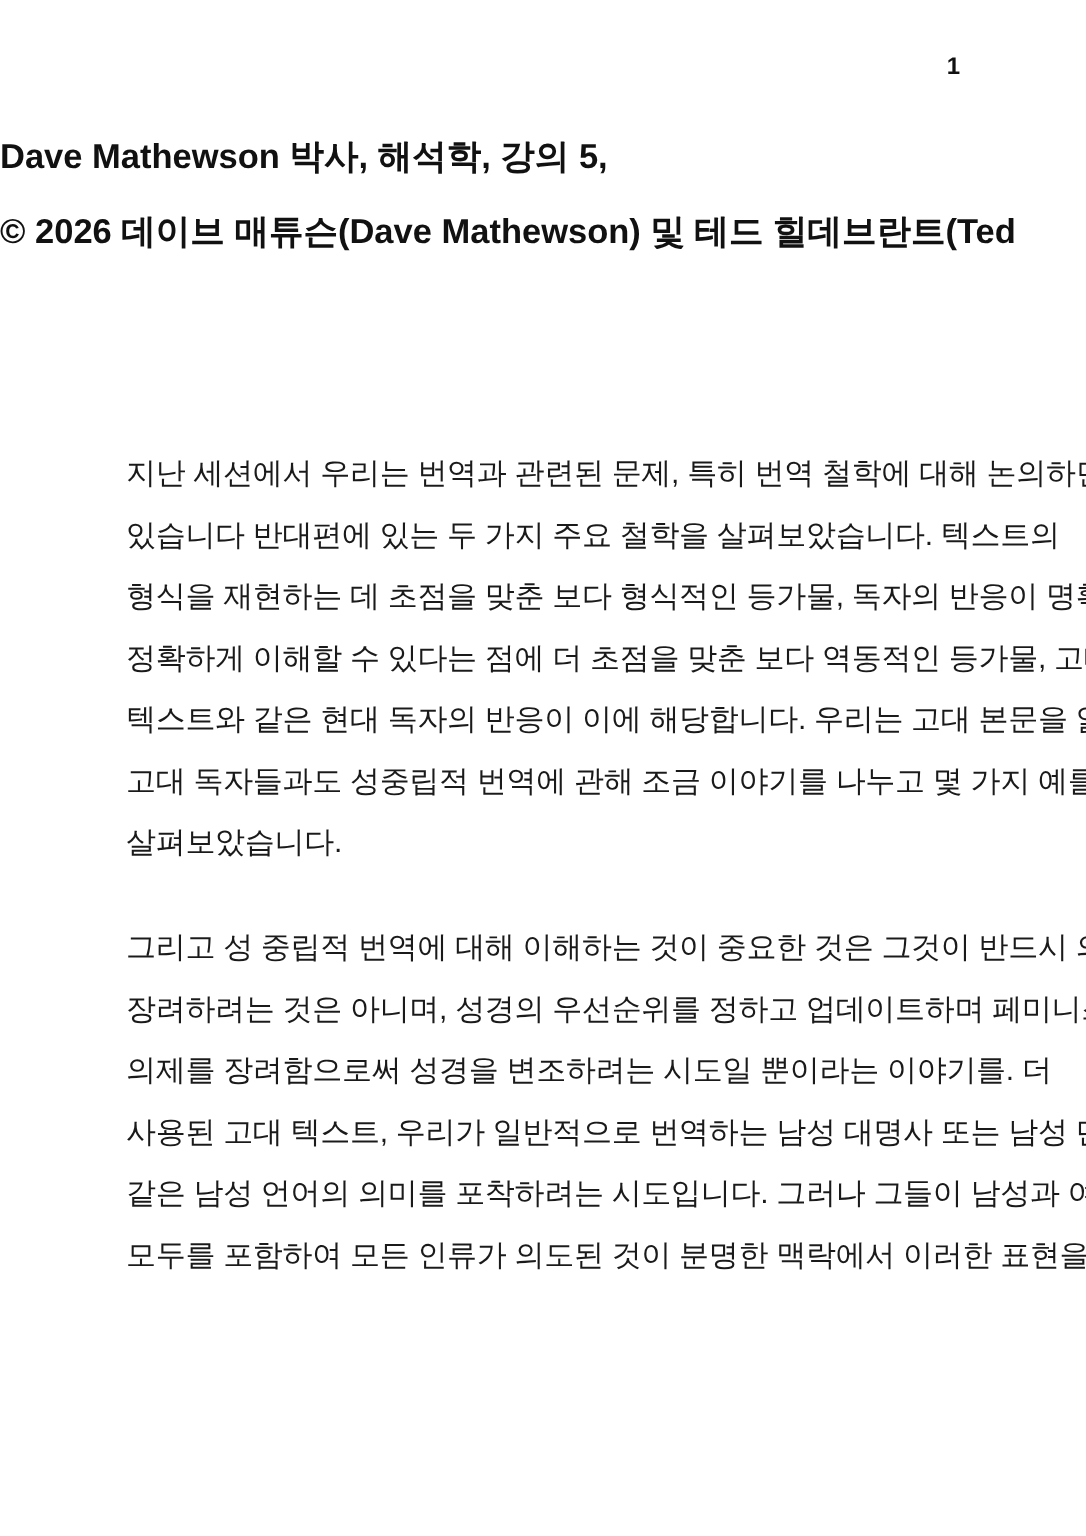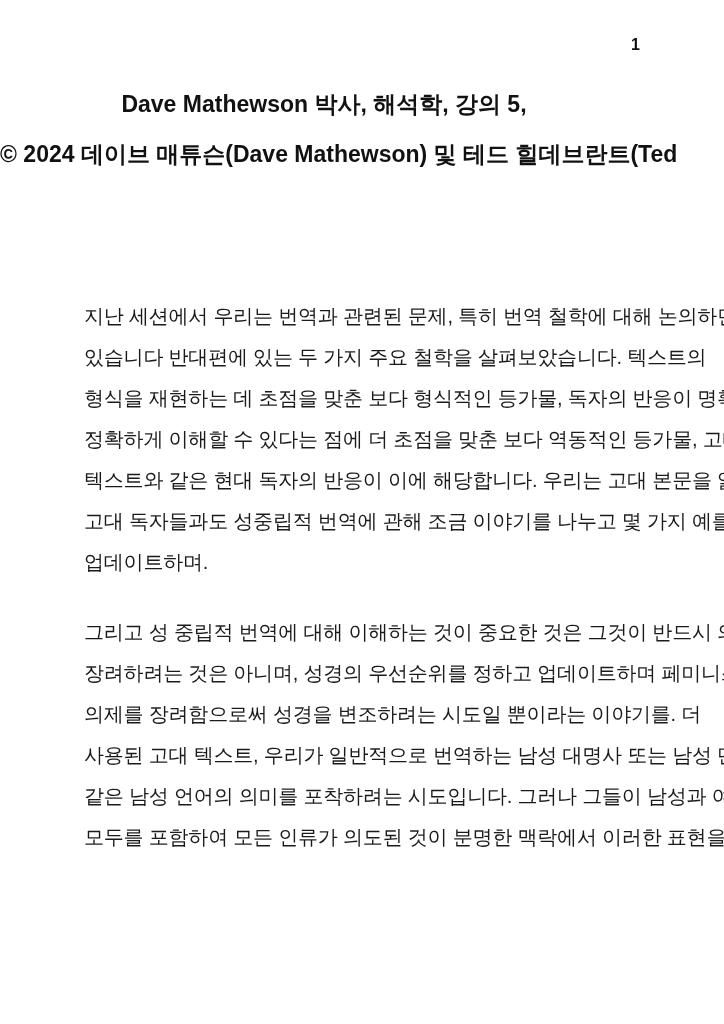--- a/index.html
+++ b/index.html
@@ -22,21 +22,21 @@
     right: 84px;
     font-size: 16px;
     font-weight: 700;
     color: #111;
   }
   .header-block {
     position: absolute;
     top: 79px;
     left: 0;
     right: 76px;
-    text-align: center;
+    text-align: left;
   }
   .header-line {
     font-size: 23px;
     font-weight: 700;
     line-height: 50px;
     white-space: nowrap;
     color: #111;
   }
   .body-block {
     position: absolute;
@@ -61,33 +61,33 @@
 </style>
 </head>
 <body>
 
 <div class="page">
 
   <div class="page-number">1</div>
 
   <div class="header-block">
     <div class="header-line">Dave Mathewson 박사, 해석학, 강의 5,</div>
-    <div class="header-line">© 2024 데이브 매튜슨(Dave Mathewson) 및 테드 힐데브란트(Ted</div>
+    <div class="header-line">© 2026 데이브 매튜슨(Dave Mathewson) 및 테드 힐데브란트(Ted</div>
   </div>
 
   <div class="body-block">
 
     <div class="paragraph">
       <div class="body-line">지난 세션에서 우리는 번역과 관련된 문제, 특히 번역 철학에 대해 논의하면서</div>
       <div class="body-line">있습니다 반대편에 있는 두 가지 주요 철학을 살펴보았습니다. 텍스트의</div>
       <div class="body-line">형식을 재현하는 데 초점을 맞춘 보다 형식적인 등가물, 독자의 반응이 명확하여</div>
       <div class="body-line">정확하게 이해할 수 있다는 점에 더 초점을 맞춘 보다 역동적인 등가물, 고대</div>
       <div class="body-line">텍스트와 같은 현대 독자의 반응이 이에 해당합니다. 우리는 고대 본문을 읽는</div>
       <div class="body-line">고대 독자들과도 성중립적 번역에 관해 조금 이야기를 나누고 몇 가지 예를 들며</div>
-      <div class="body-line">업데이트하며.</div>
+      <div class="body-line">살펴보았습니다.</div>
     </div>
 
     <div class="paragraph">
       <div class="body-line">그리고 성 중립적 번역에 대해 이해하는 것이 중요한 것은 그것이 반드시 의제를</div>
       <div class="body-line">장려하려는 것은 아니며, 성경의 우선순위를 정하고 업데이트하며 페미니스트</div>
       <div class="body-line">의제를 장려함으로써 성경을 변조하려는 시도일 뿐이라는 이야기를. 더</div>
       <div class="body-line">사용된 고대 텍스트, 우리가 일반적으로 번역하는 남성 대명사 또는 남성 단어와</div>
       <div class="body-line">같은 남성 언어의 의미를 포착하려는 시도입니다. 그러나 그들이 남성과 여성</div>
       <div class="body-line">모두를 포함하여 모든 인류가 의도된 것이 분명한 맥락에서 이러한 표현을</div>
     </div>

